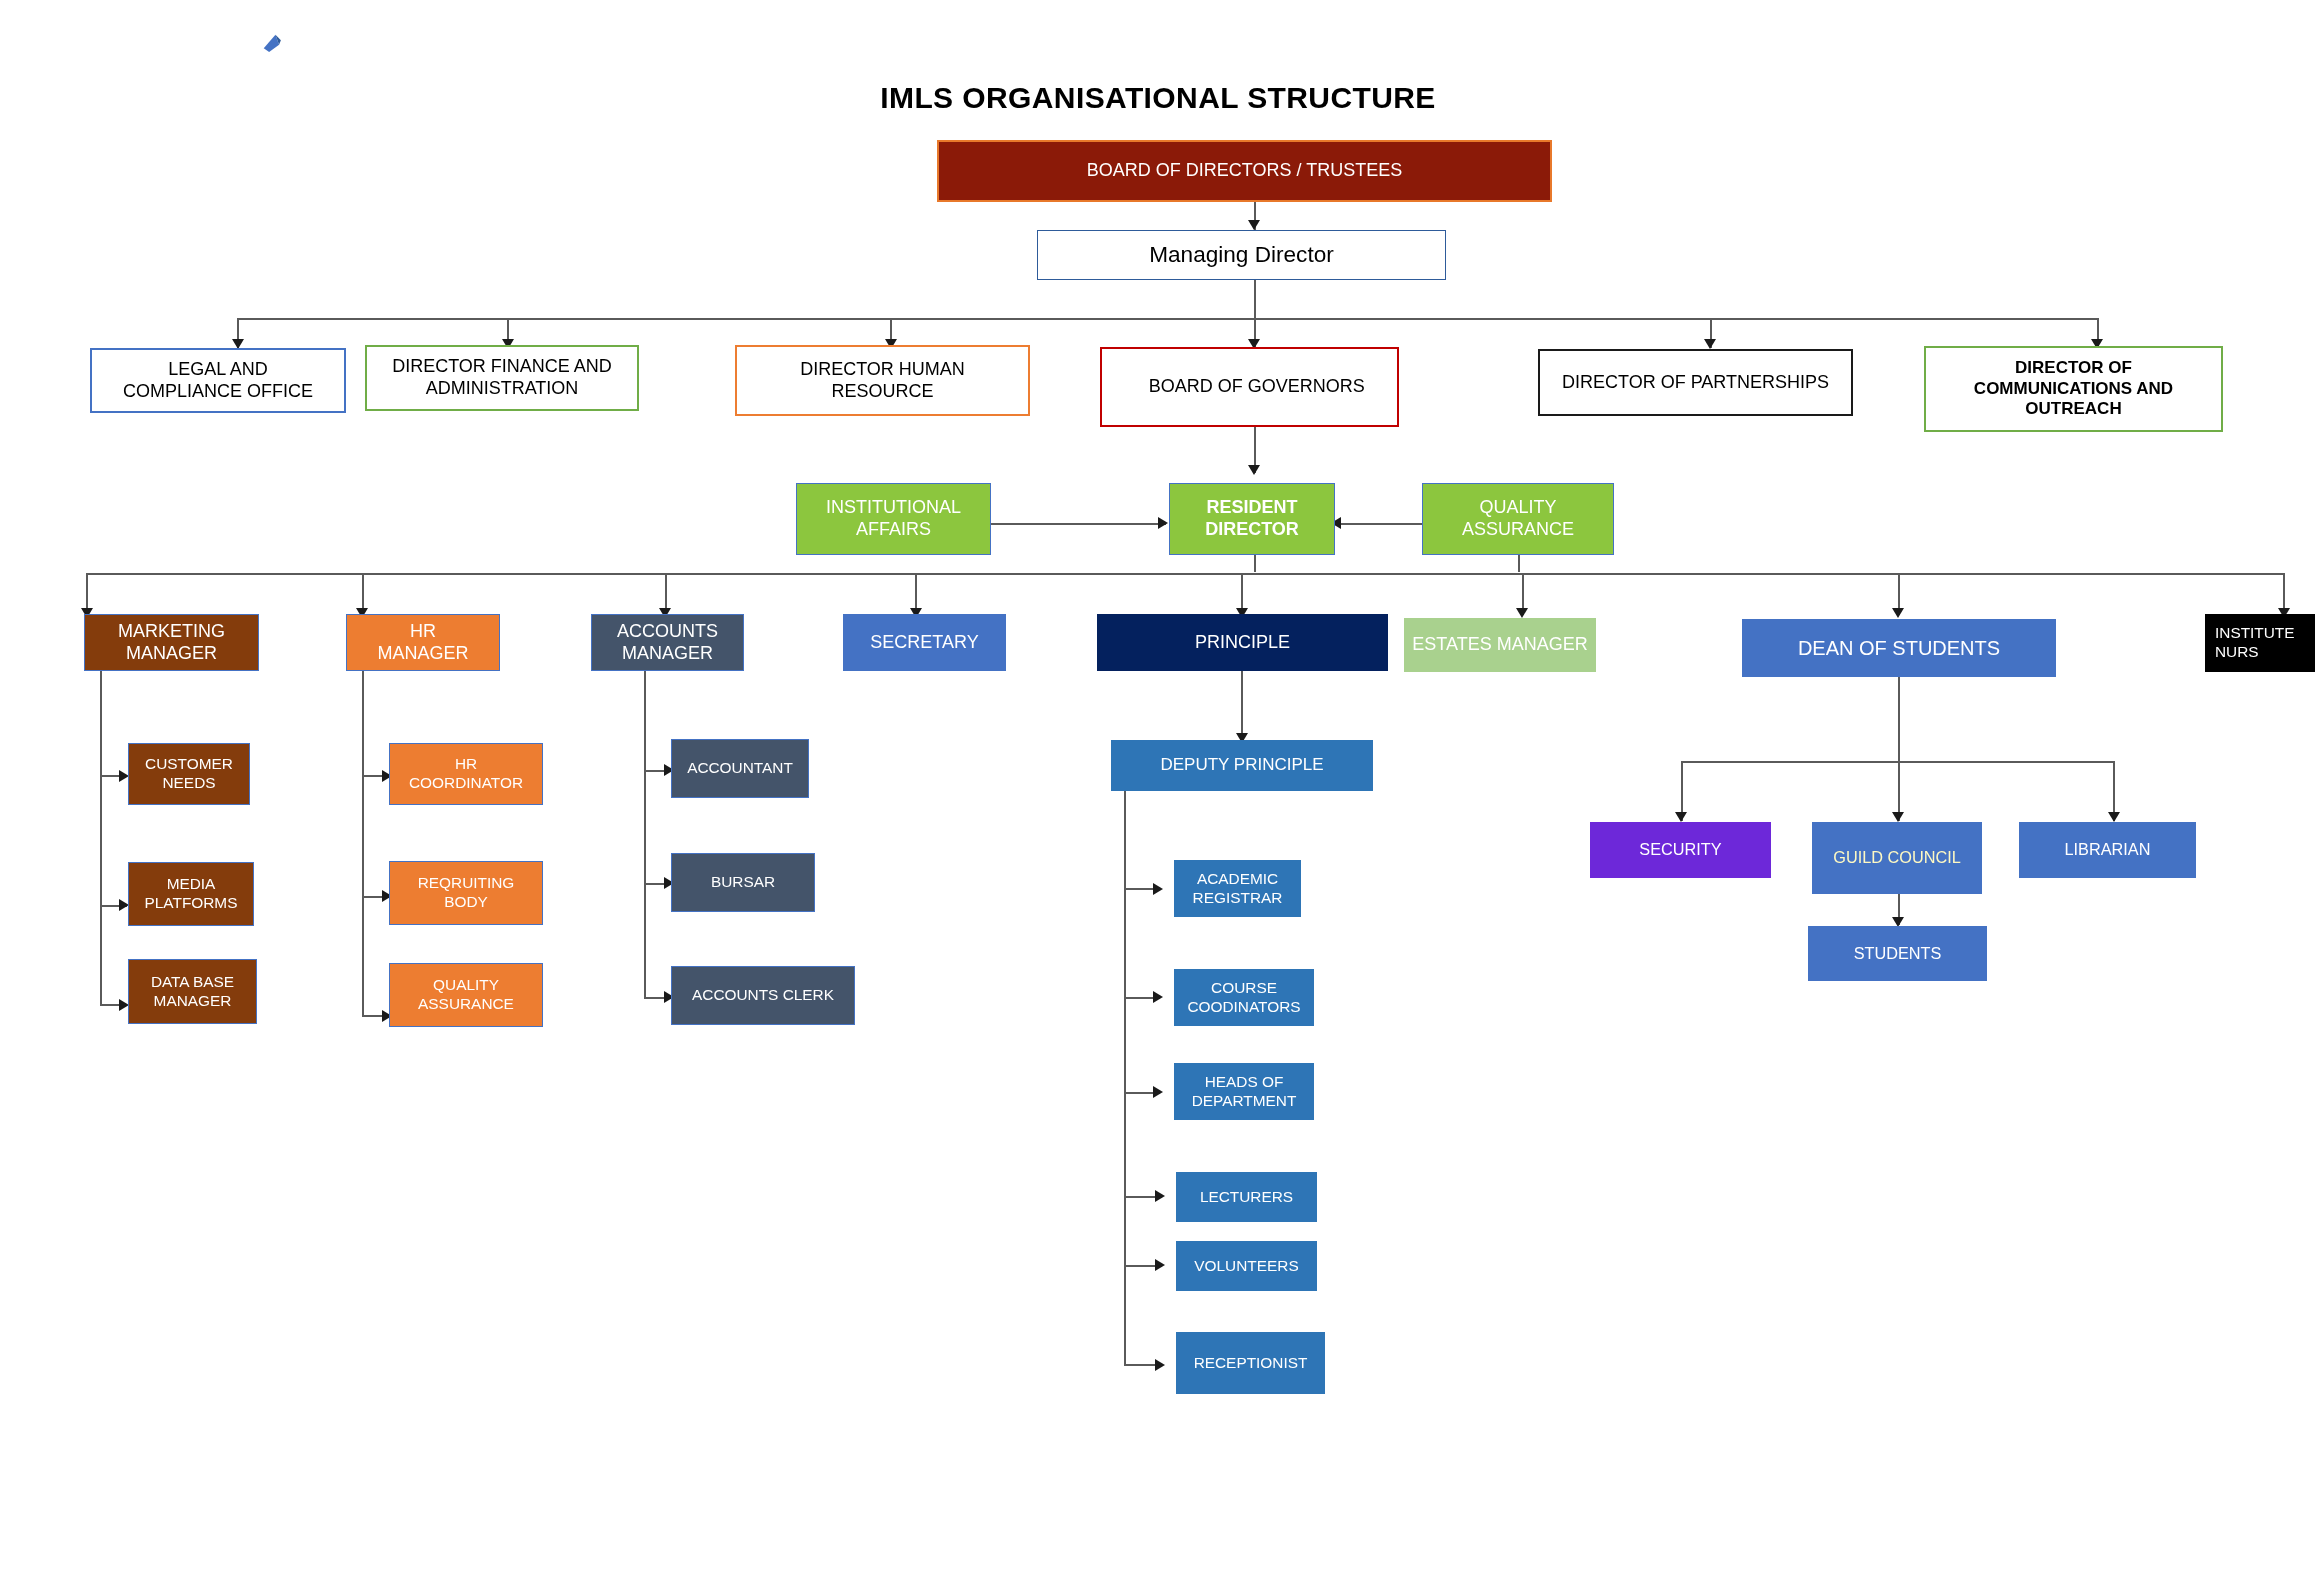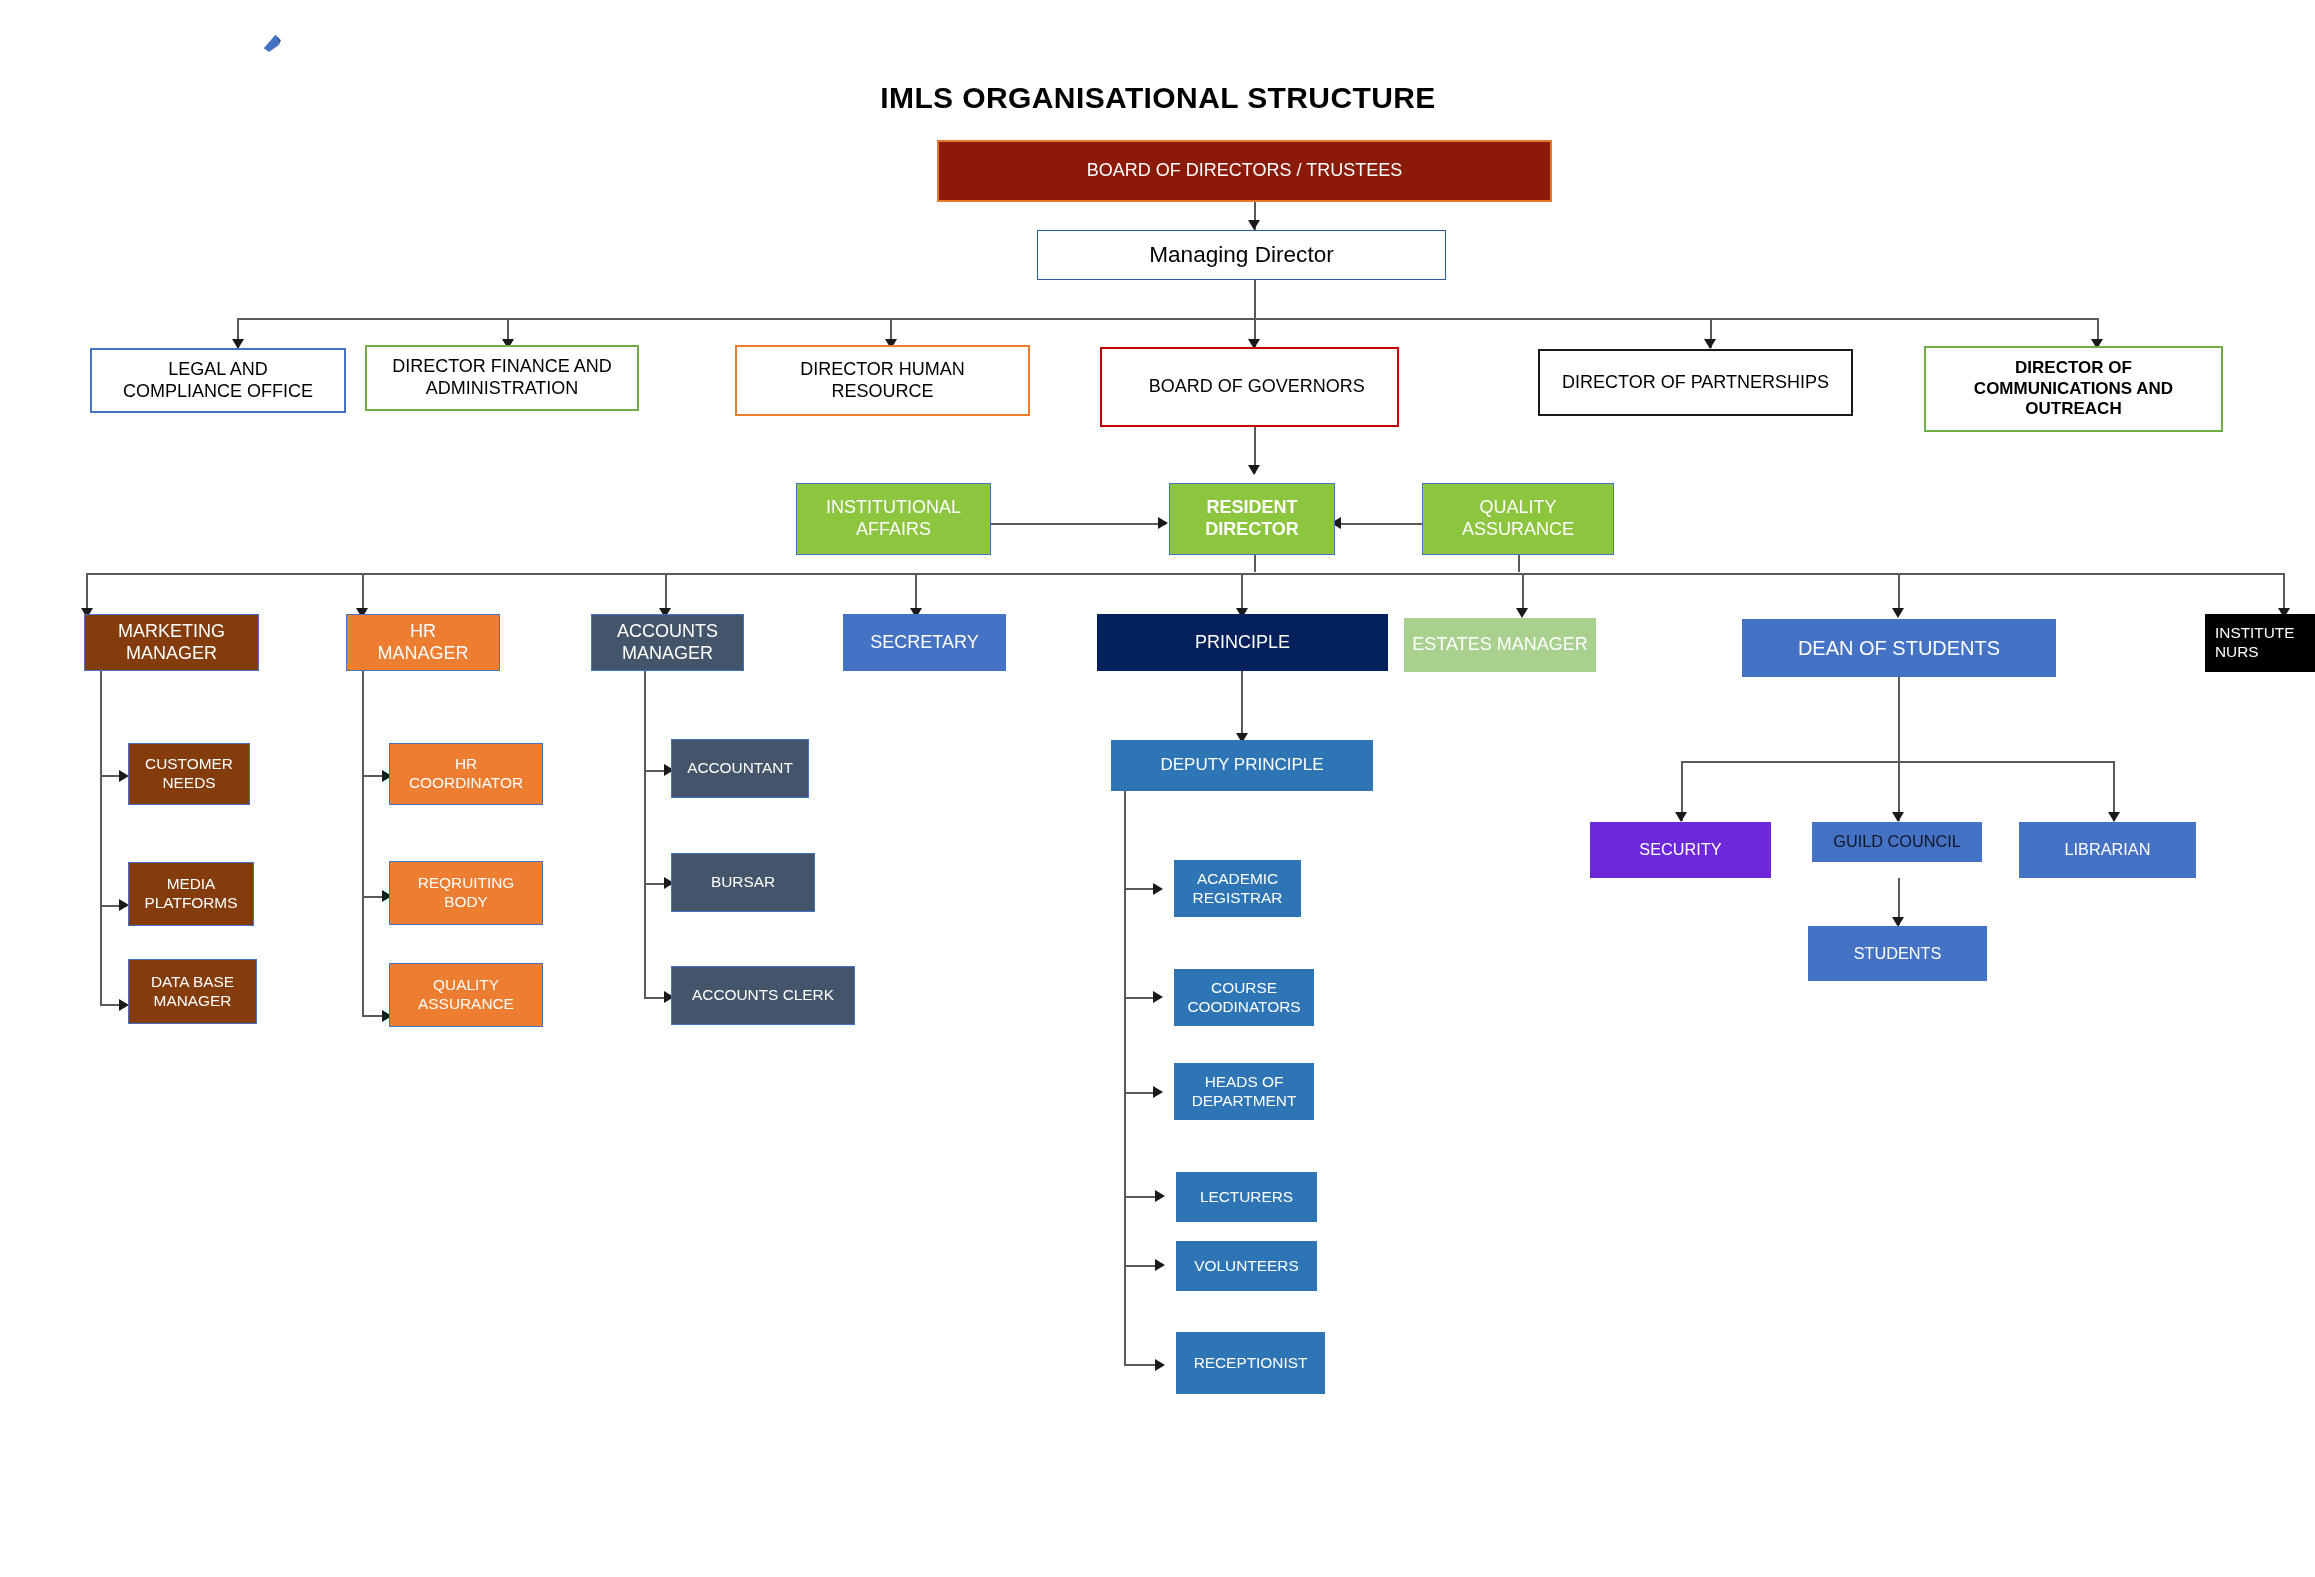--- a/index.html
+++ b/index.html
@@ -368,21 +368,21 @@
   </div>
 
   <div class="node" style="left:1176px; top:1332px; width:149px; height:62px; background:#2E75B6; border:none; color:#FFFFFF; font-size:15.4px;">
     <span>RECEPTIONIST</span>
   </div>
 
   <div class="node" style="left:1590px; top:822px; width:181px; height:56px; background:#6d28d9; border:none; color:#FFFFFF; font-size:16.3px;">
     <span>SECURITY</span>
   </div>
 
-  <div class="node" style="left:1812px; top:822px; width:170px; height:40px; background:#4472C4; border:none; color:#0f172a; font-size:16.3px;">
+  <div class="node" style="left:1812px; top:822px; width:170px; height:72px; background:#4472C4; border:none; color:#fef9c3; font-size:16.3px;">
     <span>GUILD COUNCIL</span>
   </div>
 
   <div class="node" style="left:2019px; top:822px; width:177px; height:56px; background:#4472C4; border:none; color:#FFFFFF; font-size:16.3px;">
     <span>LIBRARIAN</span>
   </div>
 
   <div class="node" style="left:1808px; top:926px; width:179px; height:55px; background:#4472C4; border:none; color:#FFFFFF; font-size:16.3px;">
     <span>STUDENTS</span>
   </div>

